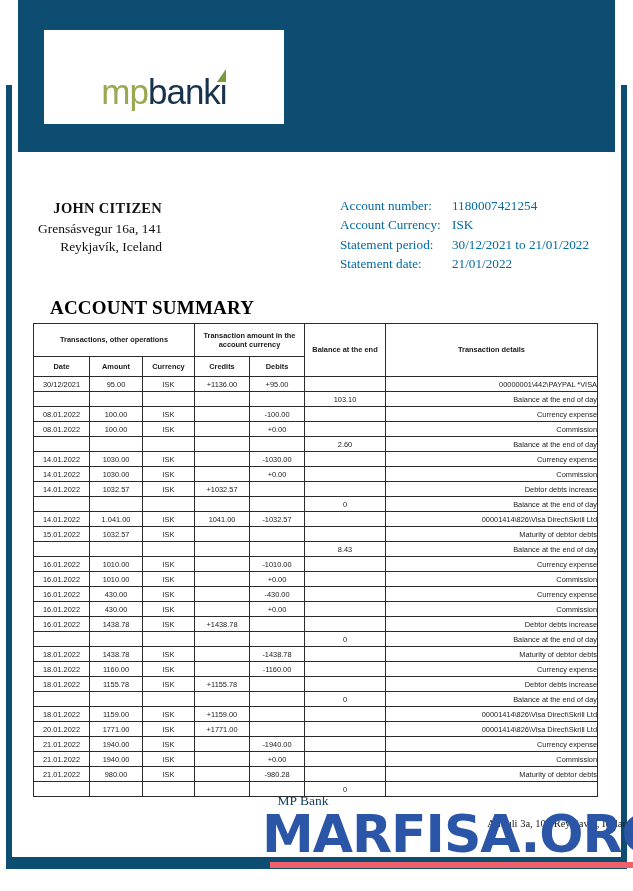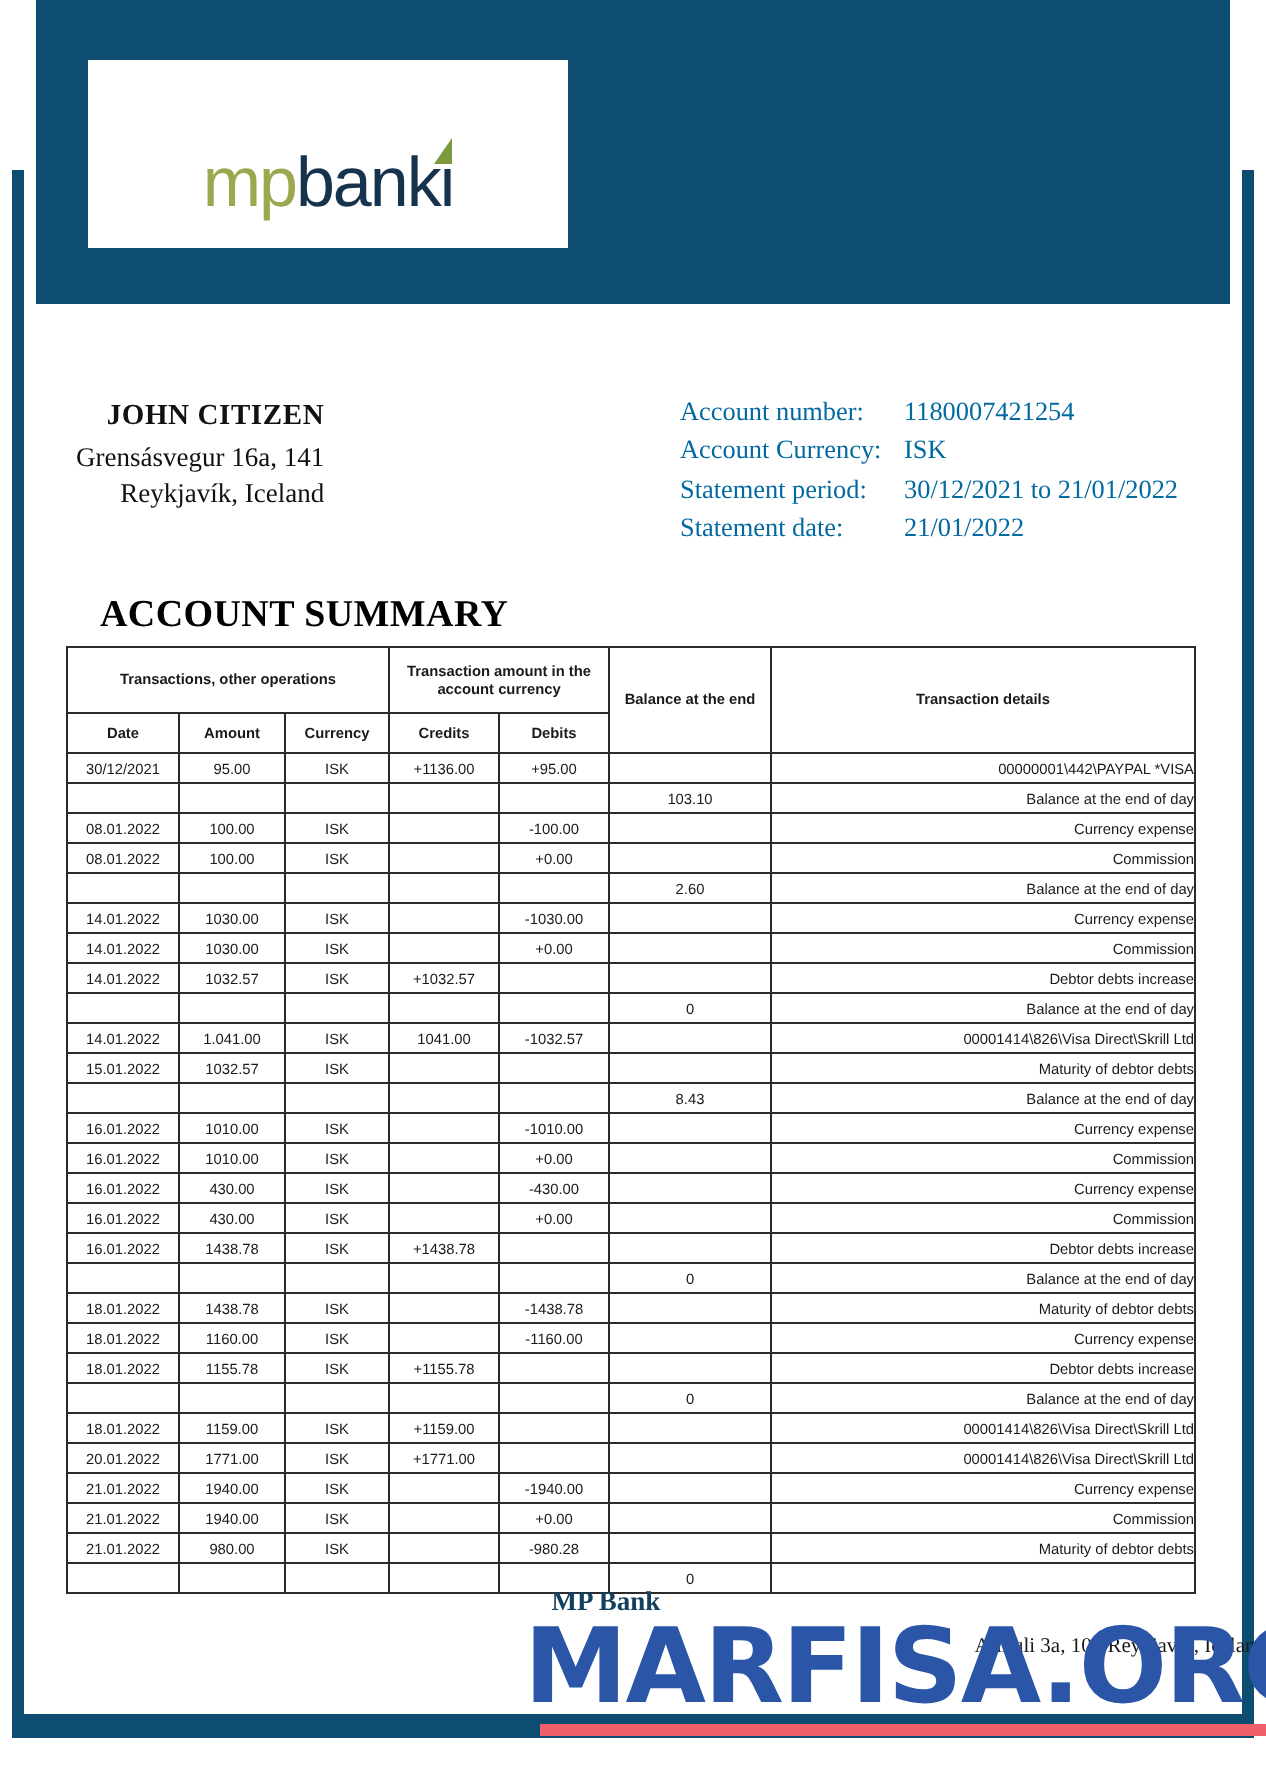--- a/index.html
+++ b/index.html
@@ -186,21 +186,21 @@
 
   
   .footer-bank {
     position: absolute;
     left: 0;
     top: 793px;
     width: 606px;
     text-align: center;
     font-family: "Liberation Serif", serif;
     font-size: 13.5px;
-    font-weight: bold;
+    font-weight: normal;
     color: #13405e;
   }
   .footer-addr {
     position: absolute;
     left: 0;
     top: 818px;
     width: 633px;
     text-align: right;
     font-family: "Liberation Serif", serif;
     font-size: 10.5px;

